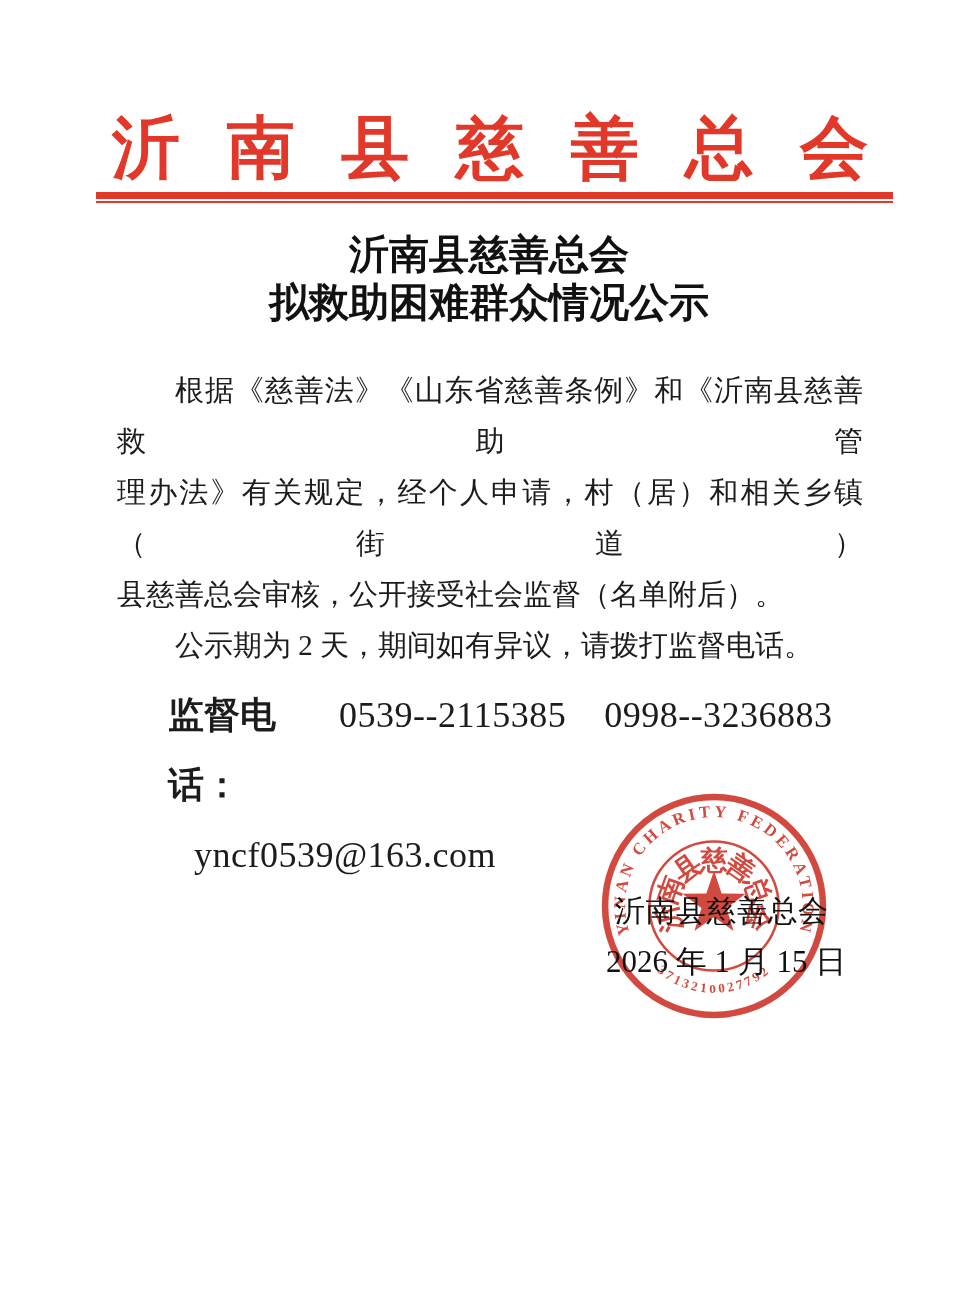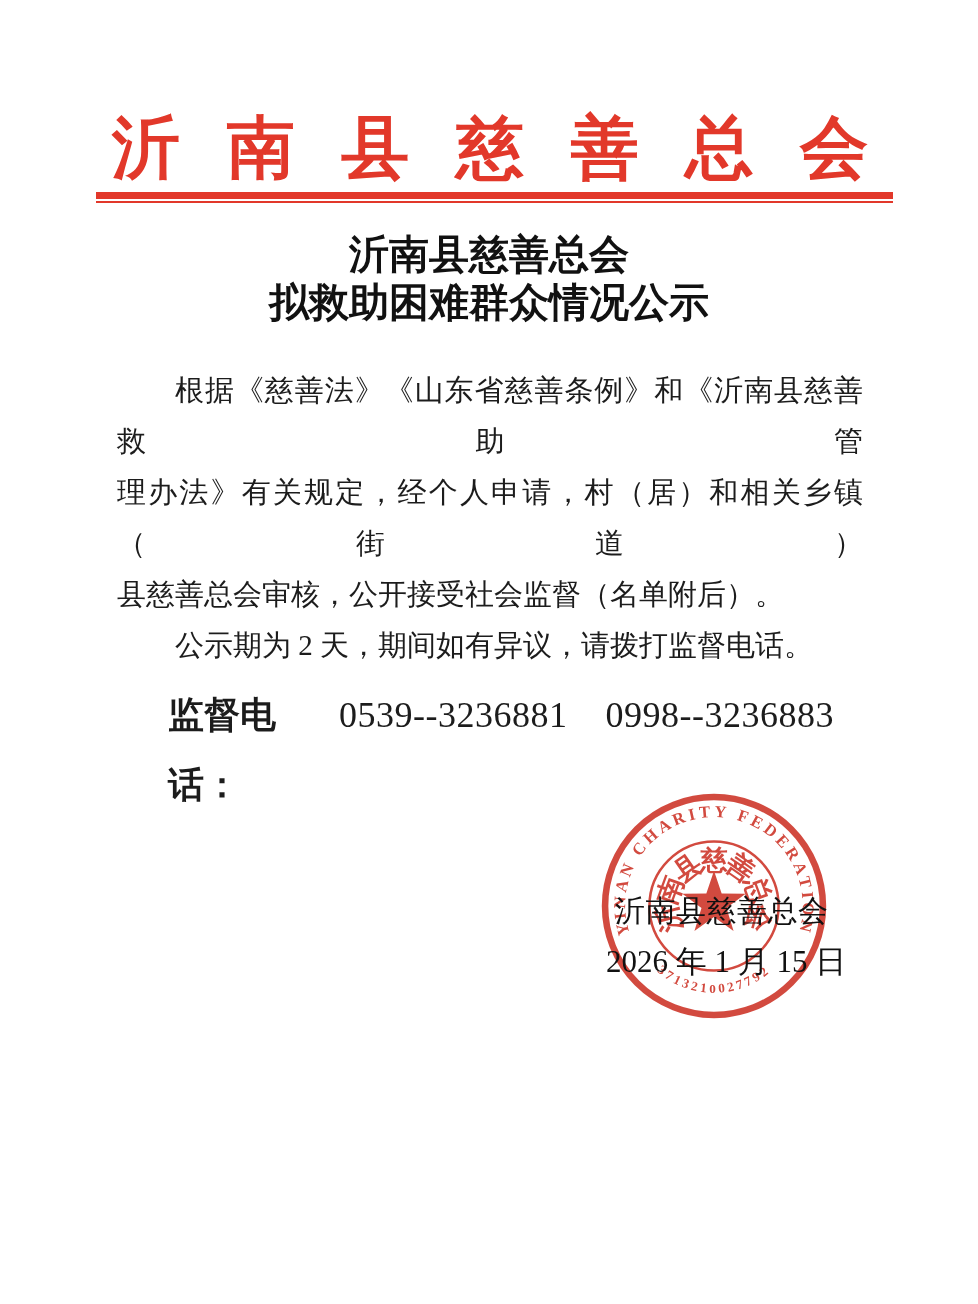--- a/index.html
+++ b/index.html
@@ -125,24 +125,25 @@
     <p class="line just indent">根据《慈善法》《山东省慈善条例》和《沂南县慈善救助管</p>
     <p class="line just">理办法》有关规定，经个人申请，村（居）和相关乡镇（街道）</p>
     <p class="line">县慈善总会审核，公开接受社会监督（名单附后）。</p>
     <p class="line para2 indent">公示期为 2 天，期间如有异议，请拨打监督电话。</p>
   </div>
 
   <div class="contact">
     <div class="row">
       <span class="label">监督电话：</span>
       <span class="value">
-        <span>0539--3236881</span><span class="sep"></span><span>0998--3236883</span>
+        <span>0539--2115385</span><span class="sep"></span><span>0998--3236883</span>
       </span>
     </div>
     <div class="row">
+      <span class="value">yncf0539@163.com</span>
     </div>
   </div>
 
   <div class="stamp">
     <svg viewBox="0 0 230 230" xmlns="http://www.w3.org/2000/svg" font-family="Liberation Serif, DejaVu Serif, serif">
       <defs>
         <path id="engArc" d="M 35.3 152.2 A 88 88 0 1 1 194.7 152.2" fill="none"></path>
         <path id="numArc" d="M 46.3 166.8 A 86 86 0 0 0 183.7 166.8" fill="none"></path>
       </defs>
 

